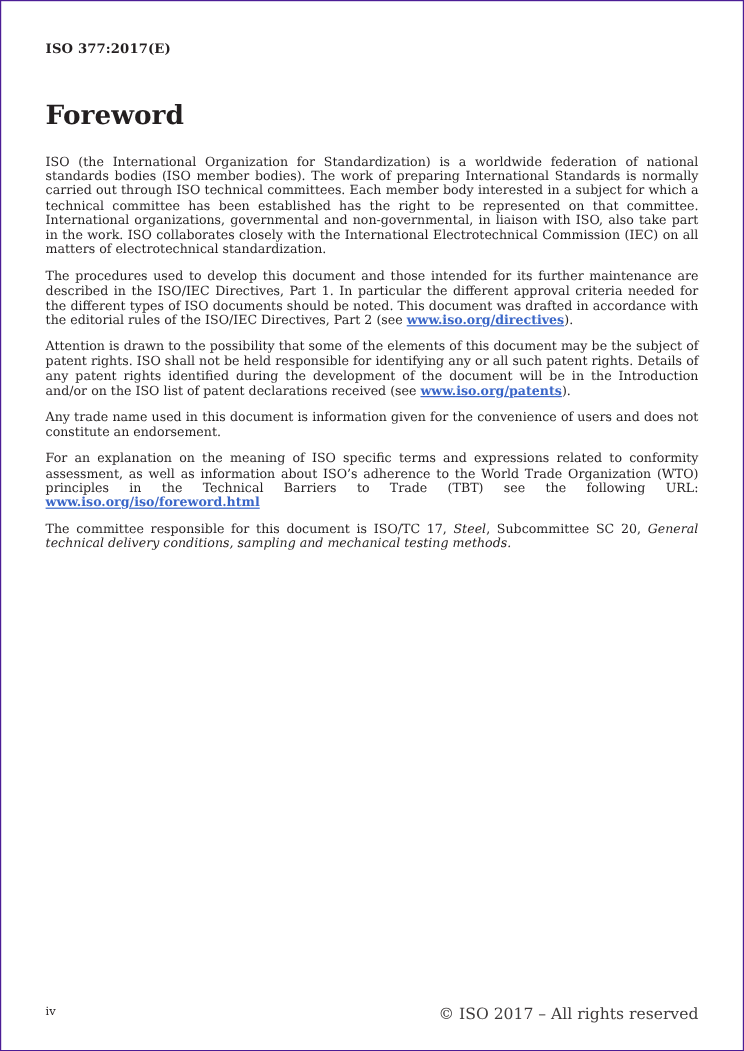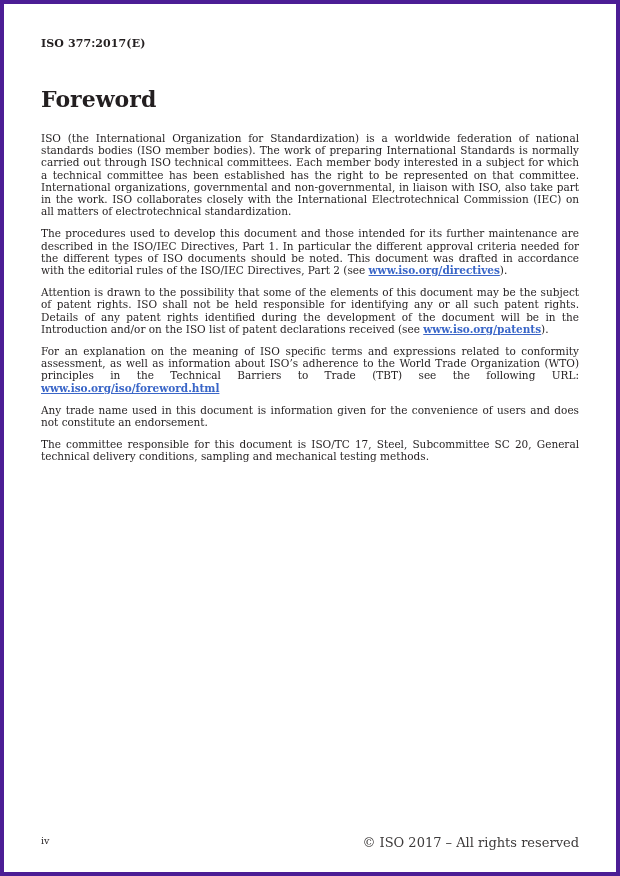--- a/index.html
+++ b/index.html
@@ -6,21 +6,21 @@
     --text:#231f20;
     --link:#3a66c8;
   }
   html,body{margin:0;padding:0;background:#ffffff;}
   .page{
     position:relative;
     width:620px;
     height:876px;
     background:#ffffff;
     box-sizing:border-box;
-    border:4px solid #4c1d95;
+    border:1px solid #4c1d95;
     font-family:"DejaVu Serif", serif;
     color:var(--text);
     overflow:hidden;
   }
   .content{
     padding:0 37px;
   }
   .doc-header{
     padding-top:33px;
     font-size:11px;
@@ -41,20 +41,21 @@
     line-height:12.2px;
     text-align:justify;
   }
   .run-link{
     color:var(--link);
     text-decoration:underline;
     cursor:pointer;
     font-weight:bold;
   }
   .run-italic{
+    font-style:italic;
   }
   .doc-footer{
     position:absolute;
     left:37px;
     right:37px;
     bottom:22px;
     display:flex;
     justify-content:space-between;
     align-items:flex-start;
   }
@@ -72,22 +73,22 @@
 <div class="page">
   <div class="content">
     <div class="doc-header">ISO 377:2017(E)</div>
 
     <h1 class="doc-title">Foreword</h1>
 
     <div class="paragraphs" id="paragraphs">
         <p><span>ISO (the International Organization for Standardization) is a worldwide federation of national standards bodies (ISO member bodies). The work of preparing International Standards is normally carried out through ISO technical committees. Each member body interested in a subject for which a technical committee has been established has the right to be represented on that committee. International organizations, governmental and non-governmental, in liaison with ISO, also take part in the work. ISO collaborates closely with the International Electrotechnical Commission (IEC) on all matters of electrotechnical standardization.</span></p>
         <p><span>The procedures used to develop this document and those intended for its further maintenance are described in the ISO/IEC Directives, Part 1. In particular the different approval criteria needed for the different types of ISO documents should be noted. This document was drafted in accordance with the editorial rules of the ISO/IEC Directives, Part 2 (see </span><a class="run-link">www.iso.org/directives</a><span>).</span></p>
         <p><span>Attention is drawn to the possibility that some of the elements of this document may be the subject of patent rights. ISO shall not be held responsible for identifying any or all such patent rights. Details of any patent rights identified during the development of the document will be in the Introduction and/or on the ISO list of patent declarations received (see </span><a class="run-link">www.iso.org/patents</a><span>).</span></p>
+        <p><span>Any trade name used in this document is information given for the convenience of users and does not constitute an endorsement.</span></p>
         <p><span>For an explanation on the meaning of ISO specific terms and expressions related to conformity assessment, as well as information about ISO’s adherence to the World Trade Organization (WTO) principles in the Technical Barriers to Trade (TBT) see the following URL: </span><a class="run-link">www.iso.org/iso/foreword.html</a></p>
-        <p><span>Any trade name used in this document is information given for the convenience of users and does not constitute an endorsement.</span></p>
         <p><span>The committee responsible for this document is ISO/TC 17, </span><span class="run-italic">Steel</span><span>, Subcommittee SC 20, </span><span class="run-italic">General technical delivery conditions, sampling and mechanical testing methods.</span></p>
       </div>
   </div>
 
   <div class="doc-footer">
     <span class="page-number">iv</span>
     <span class="copyright">© ISO 2017 – All rights reserved</span>
   </div>
 </div>
 

